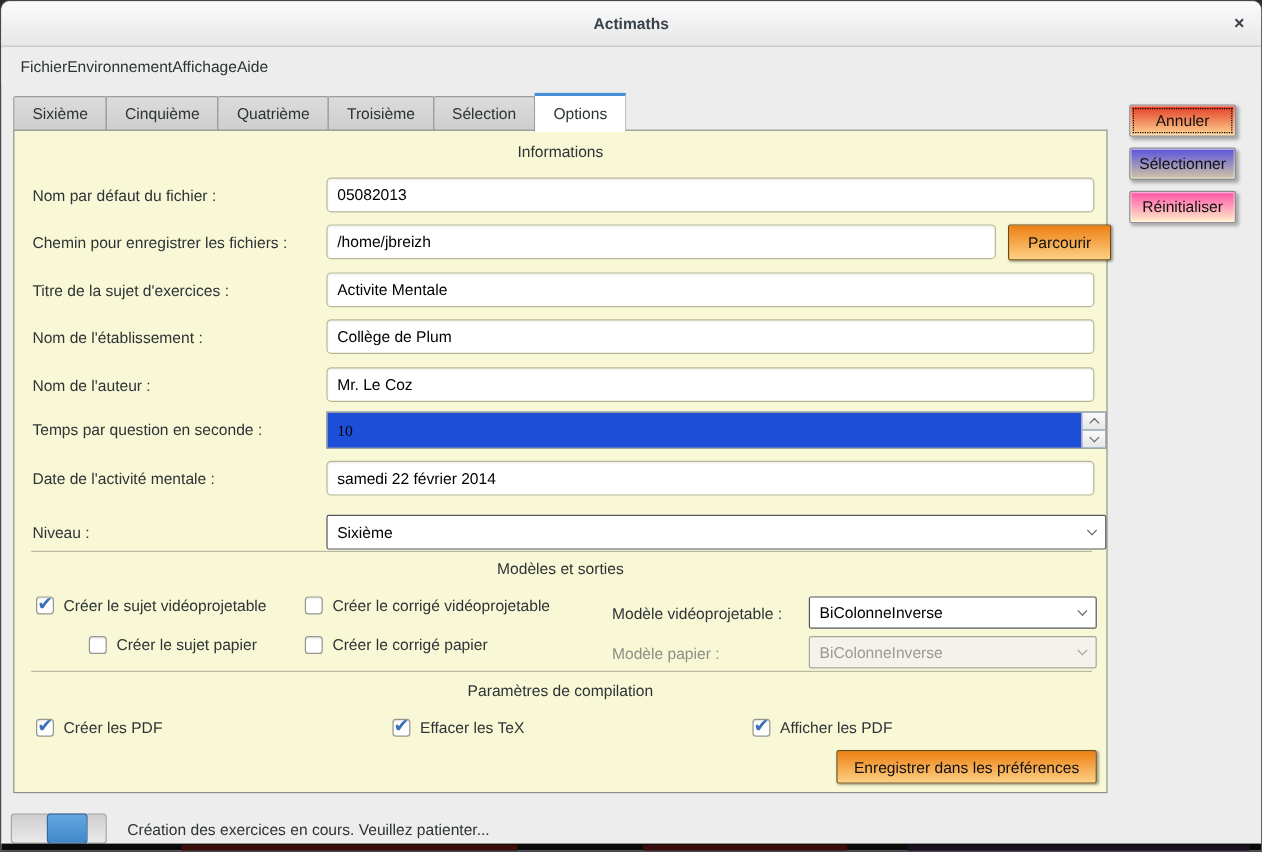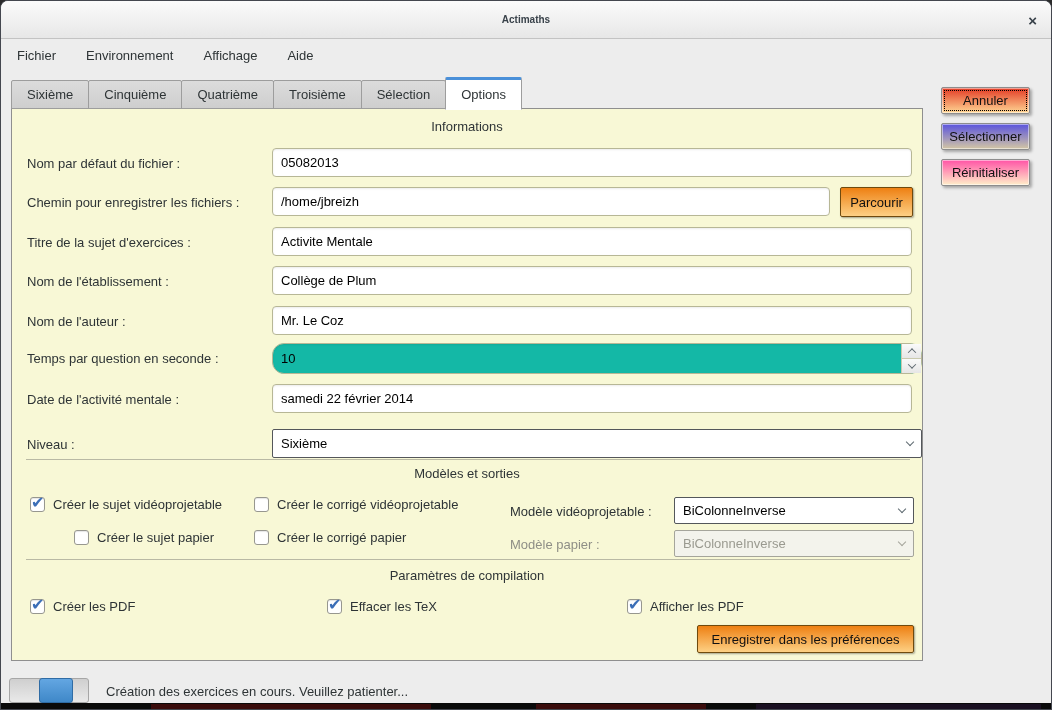--- a/index.html
+++ b/index.html
@@ -6,27 +6,27 @@
   html,body { width:1052px; height:710px; background:#2b2b2b; }
   body { font-family:"Liberation Sans", sans-serif; font-size:13px; color:#2e3436; }
 
   .window { position:relative; width:1052px; height:710px; background:#ededed;
             border:1px solid #44474f; border-radius:8px 8px 0 0; overflow:hidden; }
 
   
   .titlebar { position:absolute; left:0; top:0; width:100%; height:38px;
               background:linear-gradient(#fbfbfb,#e7e7e7); border-bottom:1px solid #c3c3c3;
               display:flex; align-items:center; justify-content:center; }
-  .titlebar .title { font-weight:bold; color:#39424a; font-size:10px; }
+  .titlebar .title { font-weight:bold; color:#39424a; font-size:13px; }
   .close-btn { position:absolute; right:14px; top:50%; transform:translateY(-50%);
                font-size:15px; font-weight:bold; color:#39424a; cursor:default; line-height:1; }
 
   
   .menubar { position:absolute; left:0; top:39px; width:100%; height:30px;
-             display:flex; align-items:center; padding-left:16px; gap:30px; background:#ededed; }
+             display:flex; align-items:center; padding-left:16px; background:#ededed; }
   .menu-item { color:#2e3436; }
 
   
   .tabs { position:absolute; left:10px; top:75px; height:33px; display:flex; align-items:flex-end; z-index:3; }
   .tab { height:29px; padding:0 15px; display:flex; align-items:center;
          background:linear-gradient(#dcdcdc,#cecece); border:1px solid #9d9d9d; margin-right:-1px;
          border-radius:2px 2px 0 0; color:#2e3436; }
   .tab.active { height:33px; background:#ffffff; border-top:3px solid #4a90d9;
                 border-bottom:1px solid #ffffff; margin-bottom:-1px; z-index:4;text-align:center; }
 
@@ -43,22 +43,22 @@
             background:#ffffff; border:1px solid #b7b796; border-radius:4px;
             padding:0 8px; font-family:"Liberation Sans",sans-serif; font-size:13px; color:#000;
             box-shadow:inset 0 1px 2px rgba(0,0,0,0.08); }
   .tinput.short { width:558px; }
 
   .btn-orange { background:linear-gradient(#ee8013,#fdd084); border:1px solid #6f4a0e;
                 border-radius:2px; color:#111; font-family:"Liberation Sans",sans-serif; font-size:13px;
                 box-shadow:1px 1px 2px rgba(0,0,0,0.35); cursor:default; }
 
   .spinwrap { position:absolute; left:260px; top:0; width:650px; height:31px; }
-  .spin-input { width:100%; height:100%; background:#14b8a6; border:1px solid #b7b796; border-radius:12px;
-                padding:0 26px 0 8px; font-family:Liberation Sans, sans-serif; font-size:13px; color:#000;
+  .spin-input { width:100%; height:100%; background:#1d4ed8; border:1px solid #b7b796; border-radius:0;
+                padding:0 26px 0 8px; font-family:Liberation Serif, serif; font-size:13px; color:#000;
                 box-shadow:inset 0 1px 2px rgba(0,0,0,0.08); }
   .spin-btns { position:absolute; right:1px; top:1px; width:20px; height:29px; display:flex; flex-direction:column;
                border-left:1px solid #c9c9ad; }
   .spin-btn { flex:1; background:linear-gradient(#fafafa,#e6e6e6); display:flex; align-items:center; justify-content:center; }
   .spin-btn + .spin-btn { border-top:1px solid #c9c9ad; }
 
   .chev { display:inline-block; width:6px; height:6px; border-right:1.6px solid #5f6a71; border-bottom:1.6px solid #5f6a71; }
   .chev.up { transform:rotate(-135deg) translate(-1px,-1px); }
   .chev.down { transform:rotate(45deg) translate(-1px,-1px); }
 
@@ -142,21 +142,21 @@
     <div class="section-title" style="top:10px;">Informations</div>
 
     <div class="frow" style="top:39px;">
       <span class="flabel">Nom par défaut du fichier :</span>
       <input class="tinput" value="05082013" style="">
     </div>
 
     <div class="frow" style="top:78px;">
       <span class="flabel">Chemin pour enregistrer les fichiers :</span>
       <input class="tinput short" value="/home/jbreizh" style="">
-      <button class="btn-orange" style="position:absolute; left:828px; top:0; width:73px; height:30px;">Parcourir</button>
+      <button class="btn-orange" style="position:absolute; left:828px; top:0; width:86px; height:30px;">Parcourir</button>
     </div>
 
     <div class="frow" style="top:118px;">
       <span class="flabel">Titre de la sujet d'exercices :</span>
       <input class="tinput" value="Activite Mentale" style="">
     </div>
 
     <div class="frow" style="top:157px;">
       <span class="flabel">Nom de l'établissement :</span>
       <input class="tinput" value="Collège de Plum" style="">

